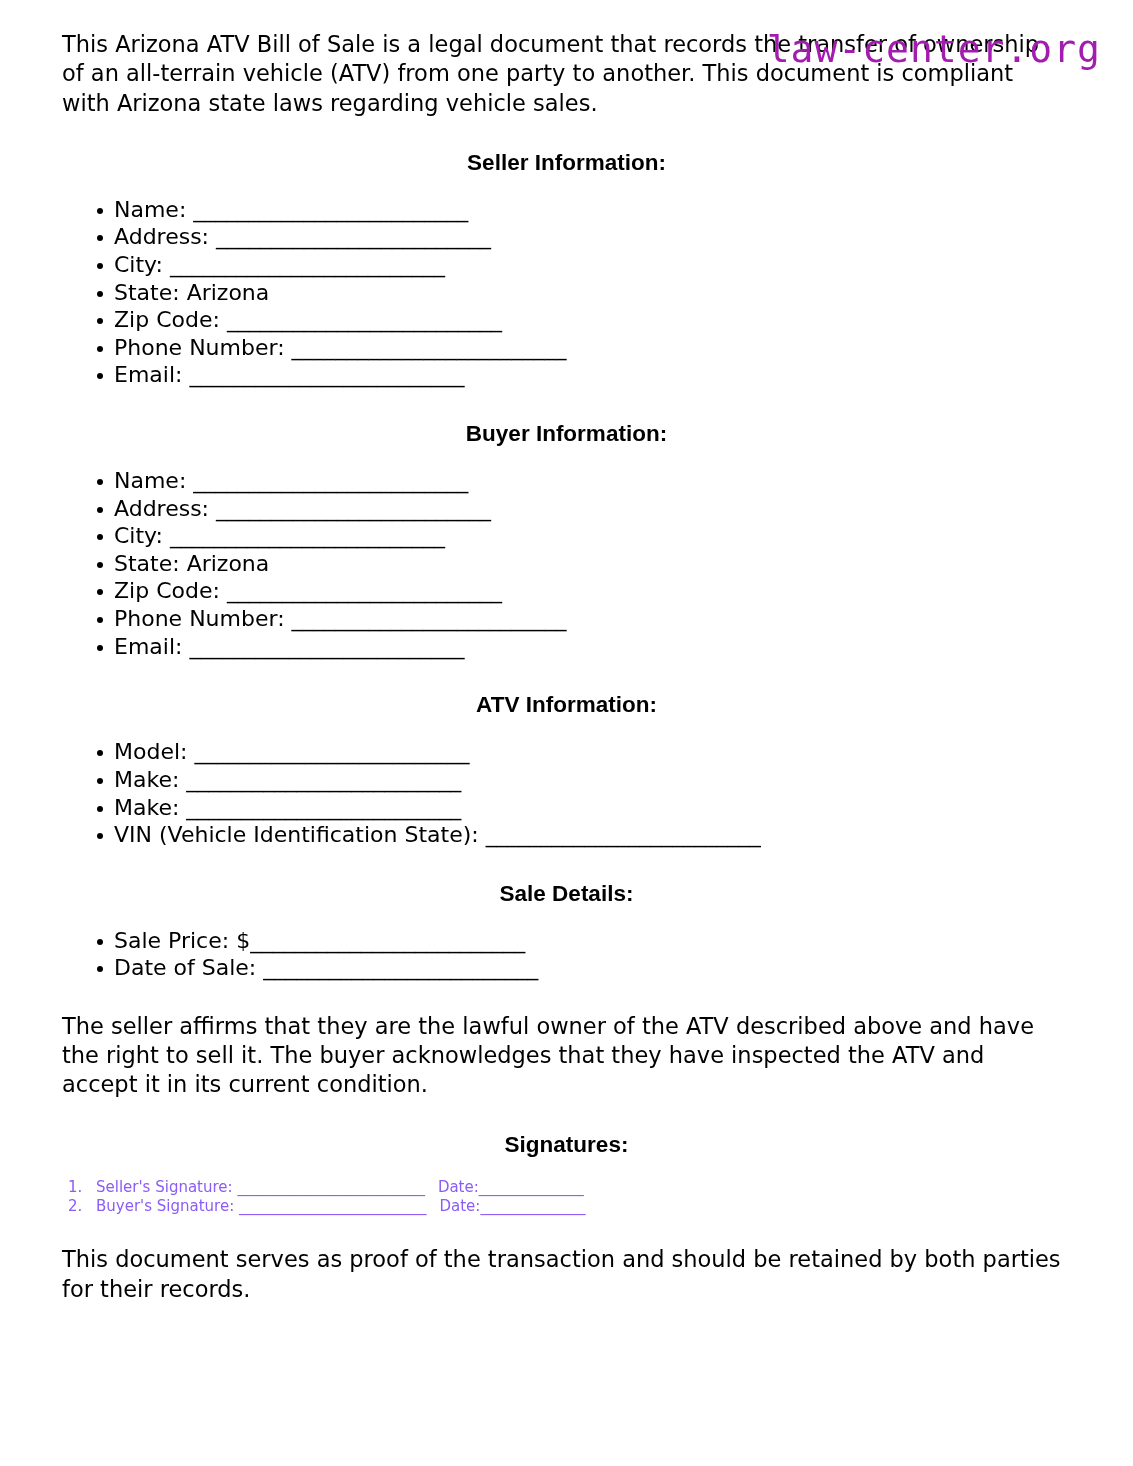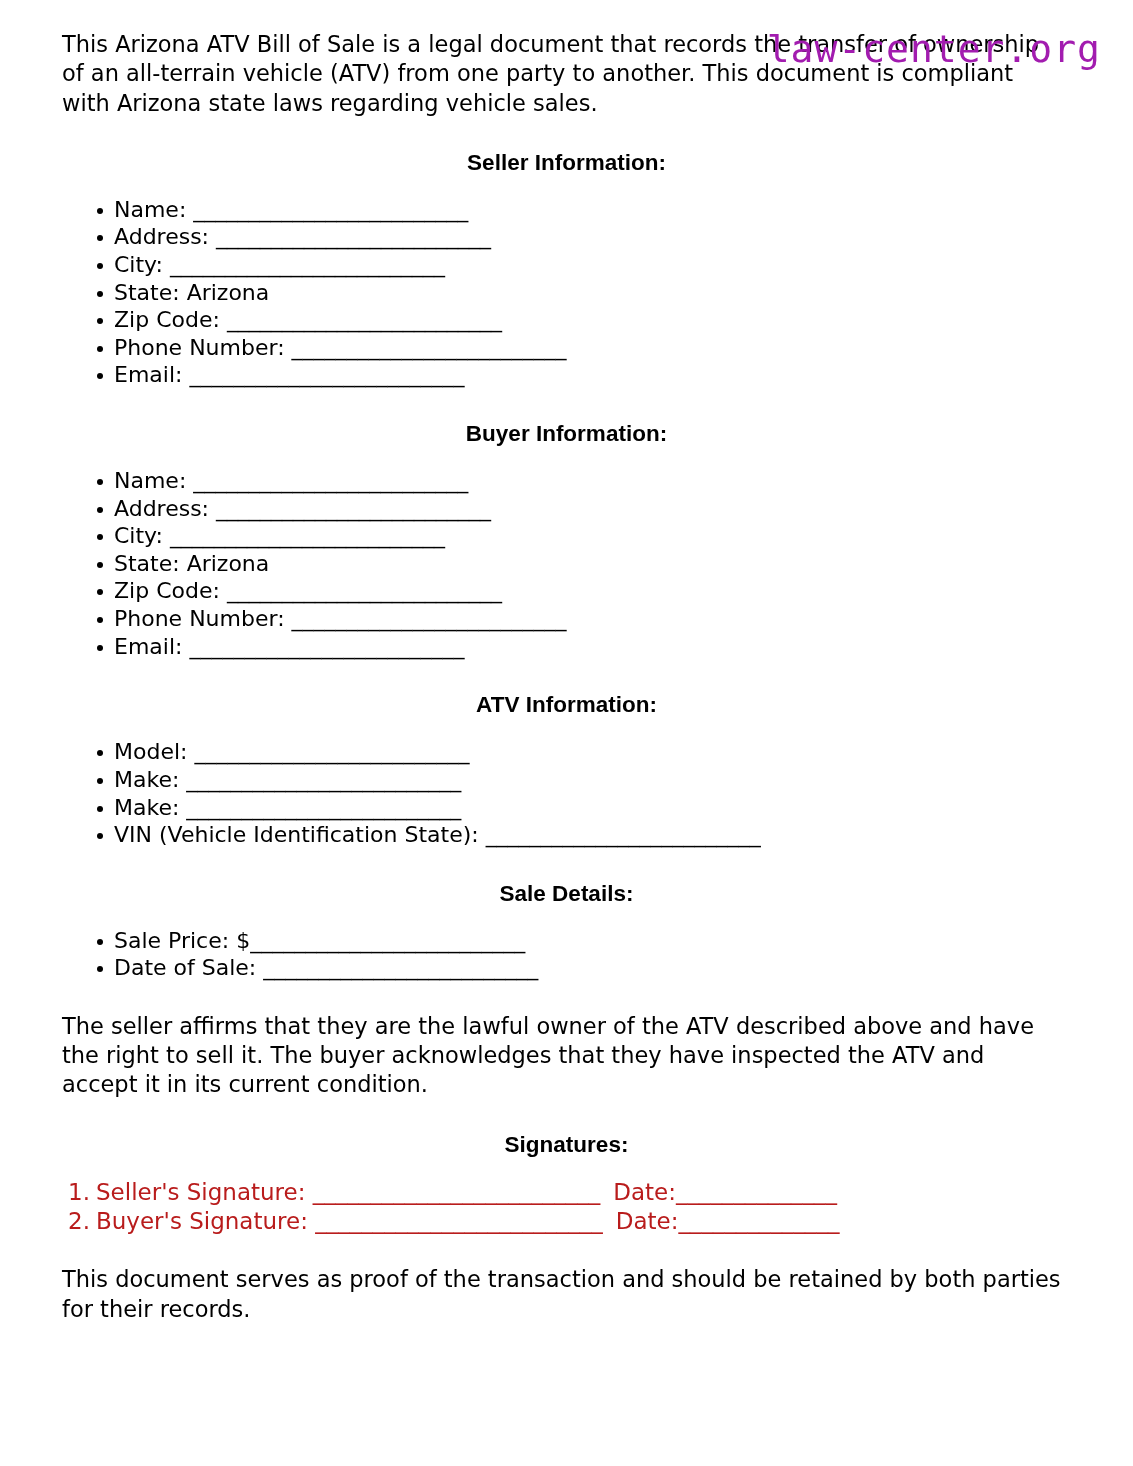--- a/index.html
+++ b/index.html
@@ -82,24 +82,24 @@
     background: #000;
   }
   ol.signatures {
     margin: 20px 0 0 0;
     padding: 0 0 0 34px;
     list-style: none;
     counter-reset: sigcount;
   }
   ol.signatures li {
     position: relative;
-    font-size: 23px;
+    font-size: 15px;
     line-height: 1.255;
     white-space: nowrap;
-    color: #b91c1c;
+    color: #8b5cf6;
   }
   ol.signatures li::before {
     counter-increment: sigcount;
     content: counter(sigcount) ".";
     position: absolute;
     left: -28px;
     top: 0;
   }
   .blank {
     font-family: "DejaVu Sans", sans-serif;

